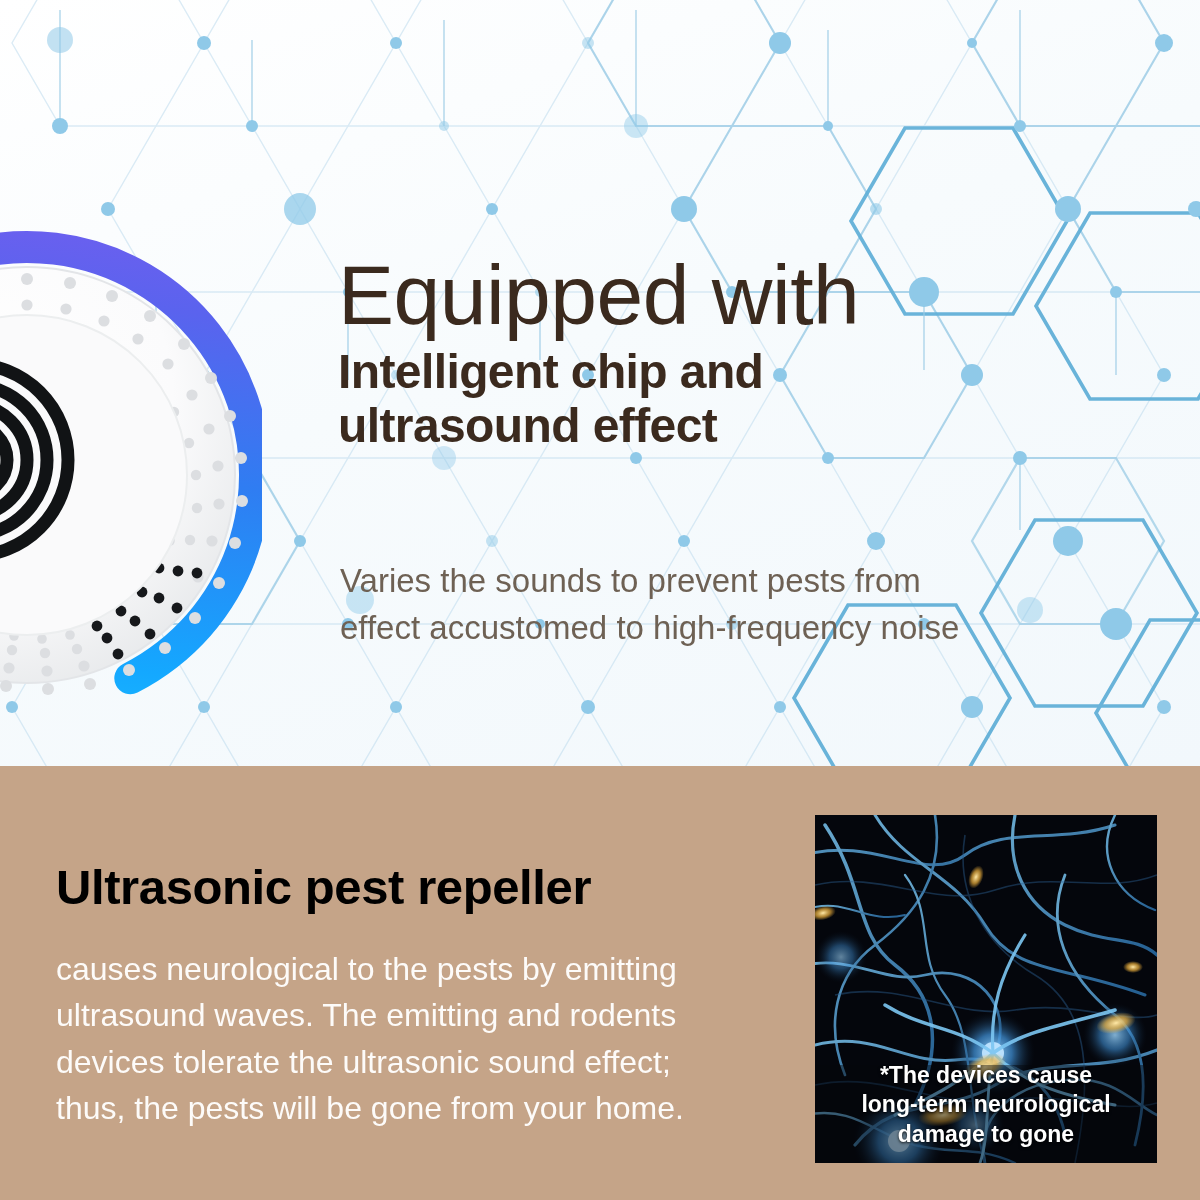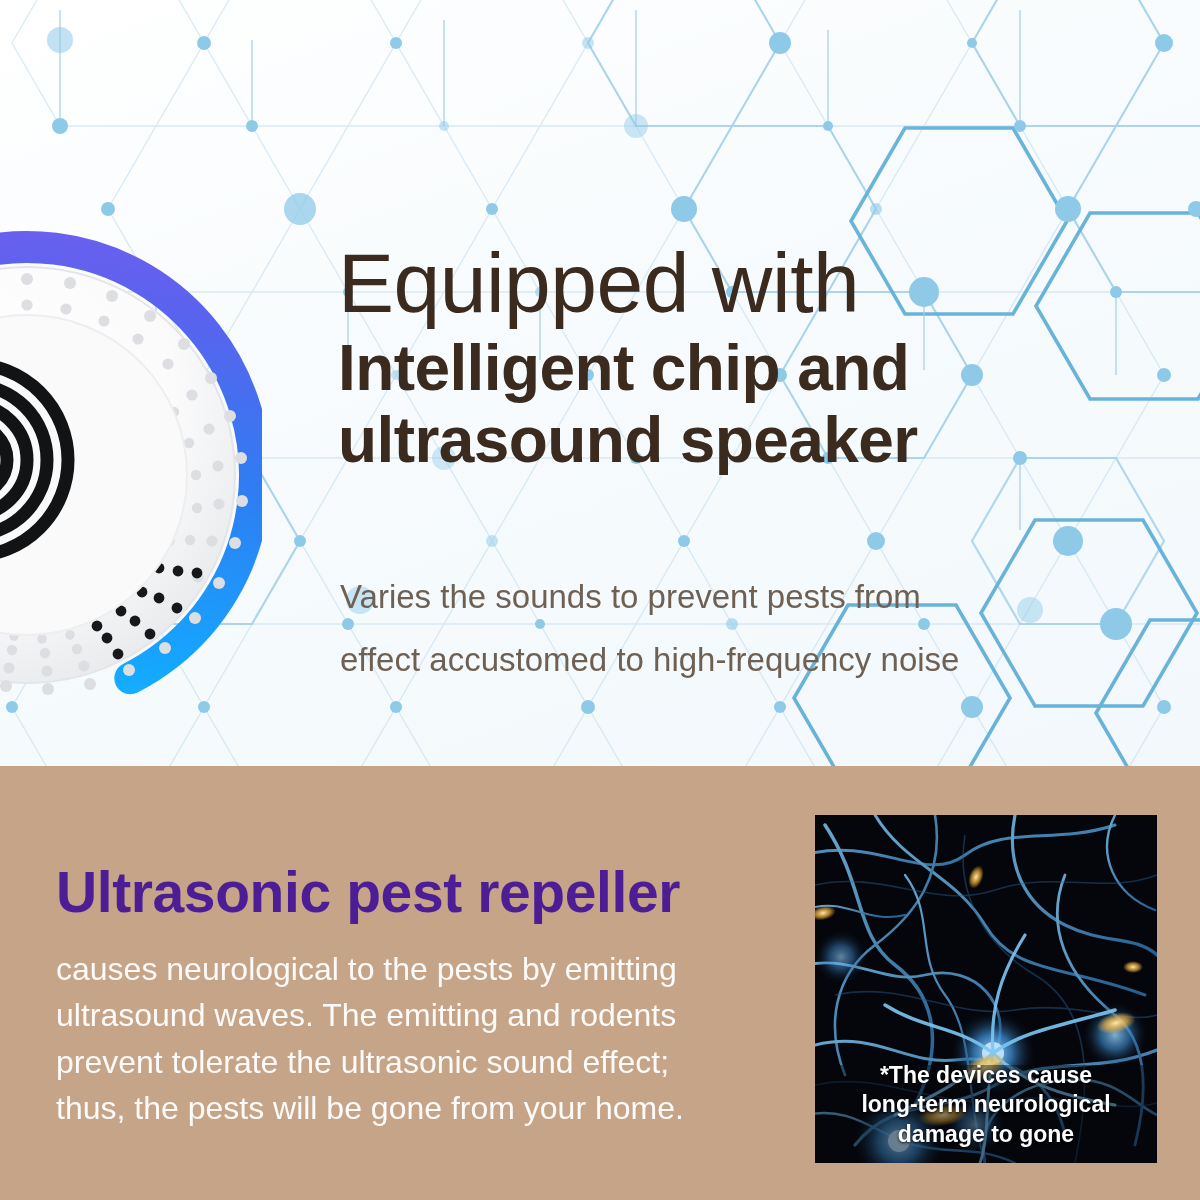--- a/index.html
+++ b/index.html
@@ -29,52 +29,52 @@
     position: absolute;
     left: 0; top: 0;
     width: 1200px;
     height: 766px;
   }
 
   
   #headline-block {
     position: absolute;
     left: 338px;
-    top: 244px;
+    top: 256px;
     width: 680px;
   }
   .h-line1 {
     font-size: 84px;
     font-weight: 400;
     letter-spacing: -0.5px;
     line-height: 0.94;
     color: #3b2a1e;
     white-space: nowrap;
   }
   .h-line2, .h-line3 {
-    font-size: 64px;
+    font-size: 48px;
     font-weight: 700;
     letter-spacing: -0.6px;
     line-height: 1.12;
     color: #3b2a1e;
     white-space: nowrap;
   }
   .h-line2 { margin-top: 10px; }
 
   #subheadline {
     position: absolute;
     left: 340px;
     top: 558px;
     width: 700px;
     font-size: 33px;
     font-weight: 400;
     line-height: 1.42;
     color: #6e6154;
   }
-  #subheadline .sub-line { white-space: nowrap; display: block; margin-top: 16px; }
+  #subheadline .sub-line { white-space: nowrap; display: block; }
 
   
   #device {
     position: absolute;
     left: -208px;
     top: 140px;
     width: 470px;
     height: 670px;
     pointer-events: none;
   }
@@ -86,24 +86,24 @@
     left: 0;
     top: 766px;
     width: 1200px;
     height: 434px;
     background: #c5a488;
   }
   #bottom-heading {
     position: absolute;
     left: 56px;
     top: 93px;
-    font-size: 57px;
+    font-size: 49px;
     font-weight: 700;
     letter-spacing: -0.4px;
-    color: #4c1d95;
+    color: #000000;
     white-space: nowrap;
   }
   #bottom-body {
     position: absolute;
     left: 56px;
     top: 180px;
     width: 730px;
     font-size: 32px;
     font-weight: 400;
     line-height: 1.45;
@@ -277,21 +277,21 @@
         <circle cx="972" cy="707" r="11"></circle>
         <circle cx="1164" cy="707" r="7"></circle>
         <circle cx="360" cy="600" r="14" opacity="0.45"></circle>
         <circle cx="1030" cy="610" r="13" opacity="0.45"></circle>
       </g>
     </svg>
 
     <div id="headline-block">
       <div class="h-line1">Equipped with</div>
       <div class="h-line2">Intelligent chip and</div>
-      <div class="h-line3">ultrasound speaker</div>
+      <div class="h-line3">ultrasound effect</div>
     </div>
 
     <div id="subheadline">
       <span class="sub-line">Varies the sounds to prevent pests from</span>
       <span class="sub-line">effect accustomed to high-frequency noise</span>
     </div>
   </div>
 
   <div id="device">
     <svg width="470" height="670" viewBox="0 0 470 670">
@@ -499,21 +499,21 @@
     </svg>
   </div>
 
   <div id="bottom-panel">
 
     <div id="bottom-heading">Ultrasonic pest repeller</div>
 
     <div id="bottom-body">
       <span class="body-line">causes neurological to the pests by emitting</span>
       <span class="body-line">ultrasound waves. The emitting and rodents</span>
-      <span class="body-line">prevent tolerate the ultrasonic sound effect;</span>
+      <span class="body-line">devices tolerate the ultrasonic sound effect;</span>
       <span class="body-line">thus, the pests will be gone from your home.</span>
     </div>
 
     <div id="neuron-figure">
       <svg id="neuron-svg" width="342" height="348" viewBox="0 0 342 348">
         <defs>
           <radialGradient id="somaGlow" cx="50%" cy="50%" r="50%">
             <stop offset="0%" stop-color="#9fd8ff" stop-opacity="1"></stop>
             <stop offset="45%" stop-color="#3f8fd4" stop-opacity="0.75"></stop>
             <stop offset="100%" stop-color="#0a1828" stop-opacity="0"></stop>

